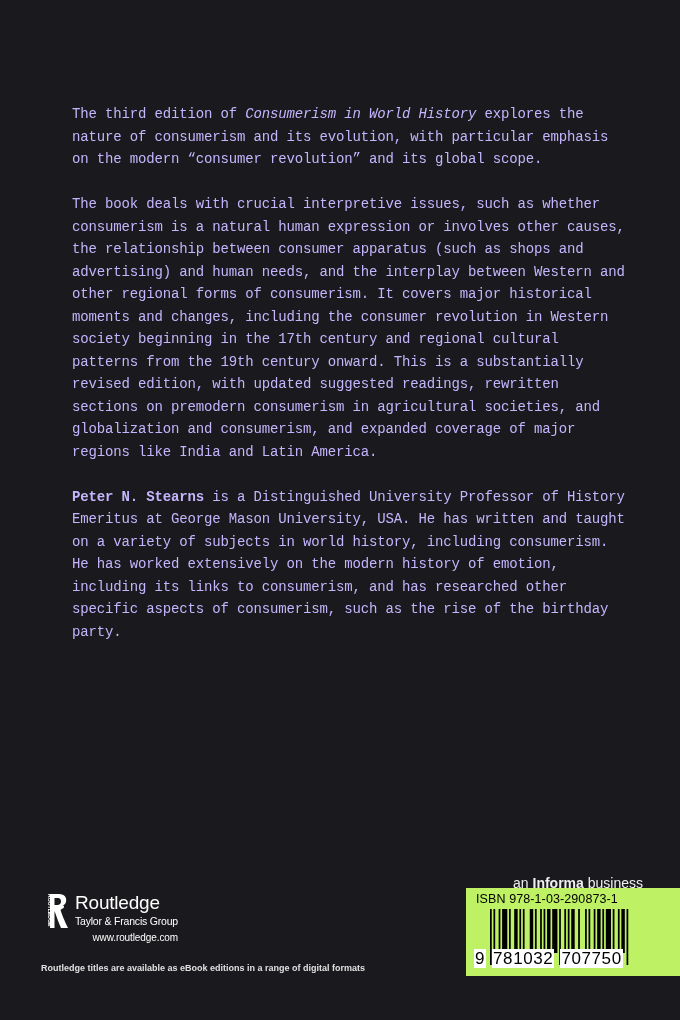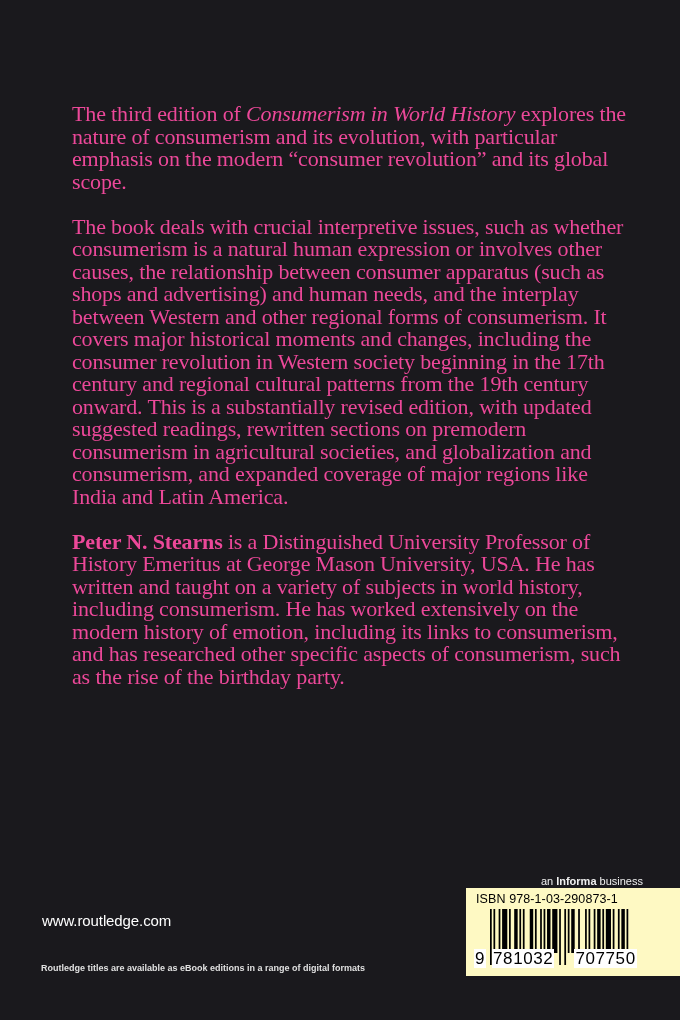--- a/index.html
+++ b/index.html
@@ -12,25 +12,25 @@
       background: #1a191d;
       position: relative;
       overflow: hidden;
       color: #eeeeee;
     }
     .blurb {
       position: absolute;
       left: 72px;
       top: 103px;
       width: 560px;
-      font-family: Liberation Serif, serif;
-      font-size: 22px;
+      font-family: Liberation Mono, monospace;
+      font-size: 14px;
       line-height: 22.5px;
       letter-spacing: -0.15px;
-      color: #ec4899;
+      color: #c4b5fd;
     }
     .blurb p {
       margin: 0 0 22.5px 0;
     }
     .blurb em { font-style: italic; }
     .blurb strong { font-weight: bold; }
 
     .publisher {
       position: absolute;
       left: 42px;
@@ -54,52 +54,53 @@
       line-height: 20px;
       letter-spacing: -0.2px;
     }
     .logo-text .group {
       font-size: 10.5px;
       line-height: 12px;
       margin-top: 2px;
       letter-spacing: -0.2px;
     }
     .website {
-      font-size: 15px;
-      margin-top: 19px;
+      font-size: 10px;
+      margin-top: 3px;
       letter-spacing: -0.1px;
+      text-align: right;
     }
     .ebook-note {
       position: absolute;
       left: 41px;
       top: 963px;
       font-family: "Liberation Sans", "DejaVu Sans", sans-serif;
       font-size: 9px;
       color: #e0e0e0;
       letter-spacing: 0px;
       font-weight: bold;
     }
 
     .informa {
       position: absolute;
       right: 37px;
       top: 875px;
       font-family: "Liberation Sans", "DejaVu Sans", sans-serif;
-      font-size: 11px;
+      font-size: 14px;
       color: #f0f0f0;
     }
     .informa b { font-weight: bold; }
 
     .barcode-box {
       position: absolute;
       left: 466px;
       top: 888px;
       width: 214px;
       height: 88px;
-      background: #fef9c3;
+      background: #bef264;
       color: #000;
       font-family: "Liberation Sans", "DejaVu Sans", sans-serif;
     }
     .isbn-text {
       position: absolute;
       left: 10px;
       top: 4px;
       font-size: 12.5px;
       letter-spacing: 0.1px;
     }
@@ -128,20 +129,35 @@
 </head>
 <body>
 
 <div class="blurb">
   <p><span>The third edition of </span><em>Consumerism in World History</em><span> explores the nature of consumerism and its evolution, with particular emphasis on the modern “consumer revolution” and its global scope.</span></p>
   <p>The book deals with crucial interpretive issues, such as whether consumerism is a natural human expression or involves other causes, the relationship between consumer apparatus (such as shops and advertising) and human needs, and the interplay between Western and other regional forms of consumerism. It covers major historical moments and changes, including the consumer revolution in Western society beginning in the 17th century and regional cultural patterns from the 19th century onward. This is a substantially revised edition, with updated suggested readings, rewritten sections on premodern consumerism in agricultural societies, and globalization and consumerism, and expanded coverage of major regions like India and Latin America.</p>
   <p><strong>Peter N. Stearns</strong><span> is a Distinguished University Professor of History Emeritus at George Mason University, USA. He has written and taught on a variety of subjects in world history, including consumerism.  He has worked extensively on the modern history of emotion, including its links to consumerism, and has researched other specific aspects of consumerism, such as the rise of the birthday party.</span></p>
 </div>
 
 <div class="publisher">
+  <div class="logo-row">
+    <div class="logo-mark">
+      <svg width="27" height="36" viewBox="0 0 27 36">
+
+        <text x="0" y="0" transform="translate(6,1) rotate(90)" font-family="Liberation Sans, sans-serif" font-size="5.2" font-weight="bold" fill="#ffffff">ROUTLEDGE</text>
+
+        <path d="M8 1 H17 C23 1 25 5 24 9 C23.5 11 22 12 21 12.5 C22 13 22.5 14 21.5 15 C20.5 16 19 16 18.5 17 C19.5 20 22 27 26 35 H19 C16 28 14 22 12.5 18 V35 H8 Z" fill="#ffffff"></path>
+        <path d="M12.5 5 H16 C18 5 19 6.5 19 8.5 C19 10.5 17.5 12 15.5 12 H12.5 Z" fill="#1a191d"></path>
+      </svg>
+    </div>
+    <div class="logo-text">
+      <div class="brand">Routledge</div>
+      <div class="group">Taylor &amp; Francis Group</div>
+    </div>
+  </div>
   <div class="website">www.routledge.com</div>
 </div>
 
 <div class="ebook-note">Routledge titles are available as eBook editions in a range of digital formats</div>
 
 <div class="informa"><span>an </span><b>Informa</b><span> business</span></div>
 
 <div class="barcode-box">
   <div class="isbn-text">ISBN 978-1-03-290873-1</div>
   <div class="bars">
@@ -171,15 +187,15 @@
         <rect x="107.16" y="0" width="3.46" height="44" fill="#000000"></rect>
         <rect x="112.35" y="0" width="1.73" height="44" fill="#000000"></rect>
         <rect x="115.80" y="0" width="5.19" height="44" fill="#000000"></rect>
         <rect x="122.72" y="0" width="1.73" height="44" fill="#000000"></rect>
         <rect x="127.90" y="0" width="1.73" height="44" fill="#000000"></rect>
         <rect x="131.36" y="0" width="3.46" height="44" fill="#000000"></rect>
         <rect x="136.54" y="0" width="1.73" height="56" fill="#000000"></rect>
       </svg>
   </div>
   <div class="barcode-number">
-    <span class="first num-bg">9</span><span class="num-bg" style="margin-right:20px;">781032</span><span class="num-bg">707750</span>
+    <span class="first num-bg">9</span><span class="num-bg" style="margin-right:6px;">781032</span><span class="num-bg">707750</span>
   </div>
 </div>
 
 </body></html>

